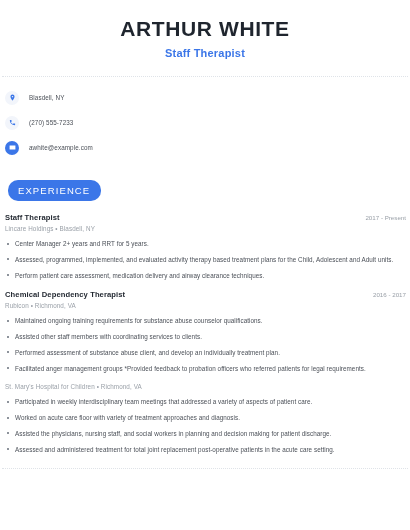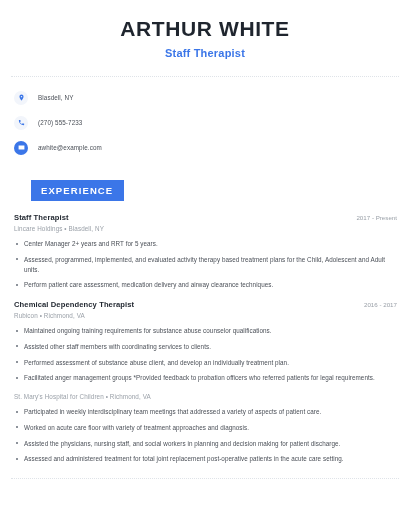--- a/index.html
+++ b/index.html
@@ -11,21 +11,21 @@
     height: 530px;
     background: #ffffff;
     font-family: "Liberation Sans", sans-serif;
     color: #333333;
     overflow: hidden;
   }
   .page {
     width: 410px;
     height: 376px;
     box-sizing: border-box;
-    padding: 0 11px;
+    padding: 0 2px;
     position: relative;
   }
 
   
   .header {
     text-align: center;
     padding-top: 17px;
   }
   .name {
     font-size: 21px;
@@ -79,24 +79,25 @@
     margin-left: 10px;
     letter-spacing: 0.1px;
   }
 
   
   .section-badge {
     display: inline-block;
     background: #3b76e8;
     color: #ffffff;
     font-size: 9.5px;
-    font-weight: bold;
+    font-weight: normal;
     letter-spacing: 1.1px;
     padding: 5px 11px 5px 10px;
-    margin-left: 20px;
+    margin-left: 6px;
+    border-radius: 10px;
   }
   .section-experience { margin-top: 23px; }
   .section-skills { margin-top: 16px; }
 
   
   .jobs { margin-top: 12px; padding-left: 3px; }
   .job { margin-bottom: 10px; }
   .job-head {
     display: flex;
     align-items: baseline;

